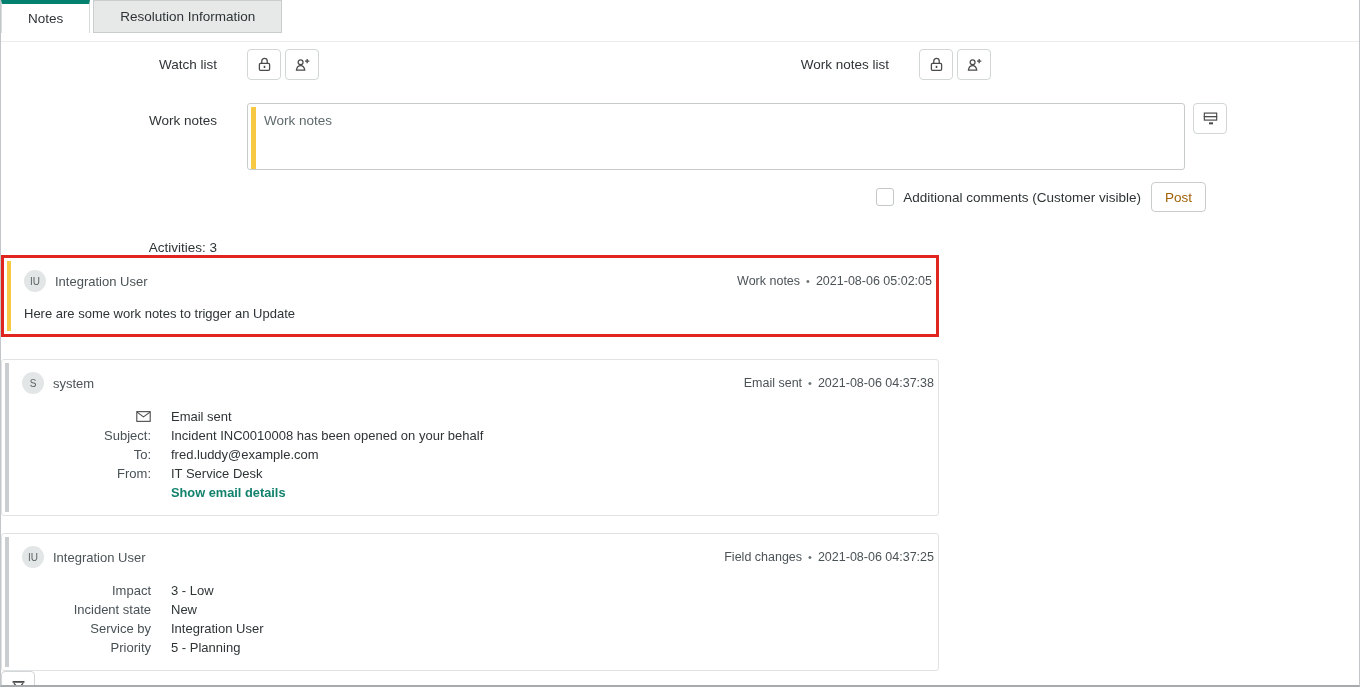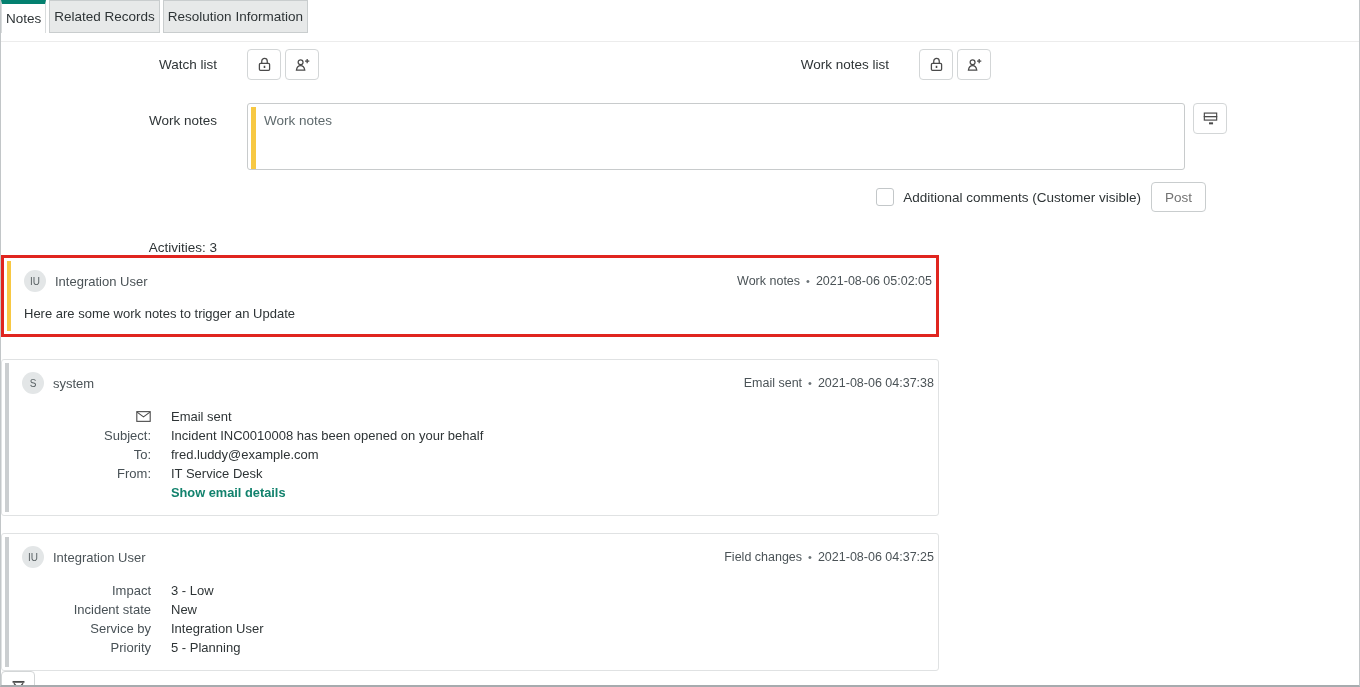--- a/index.html
+++ b/index.html
@@ -13,21 +13,21 @@
     border-right:1px solid #c2c6c8;
     border-bottom:2px solid #a6abae;
     overflow:hidden;
     position:relative;
   }
 
   
   .tabbar { display:flex; height:33px; align-items:stretch; }
   .tab {
     display:flex; align-items:center;
-    padding:0 4px; margin-right:3px;
+    padding:0 26px; margin-right:3px;
     font-size:13.5px; color:#2e3436;
     background:#e7e9e9;
     border:1px solid #c9cdce;
     cursor:pointer; white-space:nowrap;
   }
   .tab.active {
     background:#fff;
     border:1px solid #d9dcdd;
     border-top:4px solid #03806F;
     border-bottom:none;
@@ -77,21 +77,21 @@
   .checkbox {
     appearance:none; -webkit-appearance:none;
     width:18px; height:18px; margin:0;
     border:1px solid #c3c7c9; border-radius:3px; background:#fff; cursor:pointer;
   }
   .cb-label { margin:0 10px 0 9px; font-size:13.5px; color:#2e3436; }
   .post-btn {
     height:30px; padding:0 13px;
     background:#fff; border:1px solid #c9cdce; border-radius:4px;
     font-family:"Liberation Sans", sans-serif;
-    font-size:13.5px; color:#737373; cursor:pointer;
+    font-size:13.5px; color:#a16207; cursor:pointer;
   }
 
   
   .row-activities { margin-top:27px;flex-direction:column; }
   .row-activities .label-col { padding-top:1px; }
 
   .activity-card {
     position:relative; background:#fff;
     border:1px solid #e0e2e3; border-radius:3px;
     padding:12px 4px 13px 20px;
@@ -121,21 +121,20 @@
   .detail-label { width:129px; flex:none; text-align:right; color:#485156; }
   .detail-value { margin-left:20px; color:#2e3436; }
   .detail-label svg { vertical-align:-1px; }
   .email-link { color:#12826D; cursor:pointer; text-decoration:none; font-weight:bold; font-size:12.8px; }
 </style>
 </head>
 <body>
 
 <div class="tabbar">
   <div class="tab active">Notes</div>
-  <div class="tab">Related Records</div>
   <div class="tab">Resolution Information</div>
 </div>
 <div class="divider"></div>
 
 <div class="form-row row-lists">
   <div class="label-col">Watch list</div>
   <div class="gap30"></div>
   <div class="content-col lists-content">
     <div class="btn-group">
       <button class="icon-btn">

